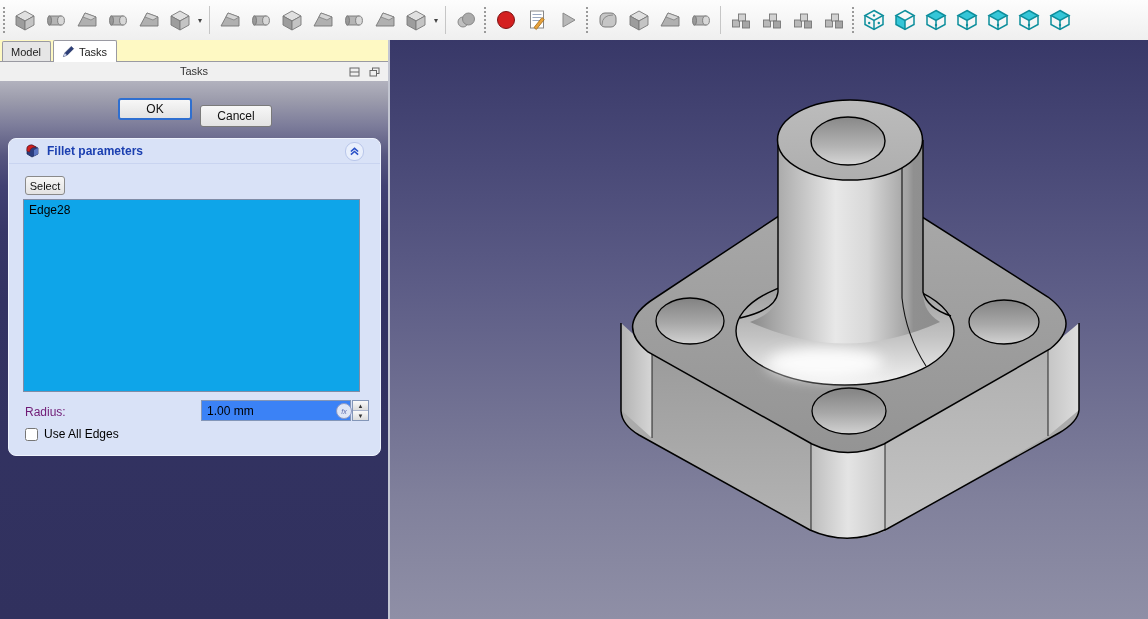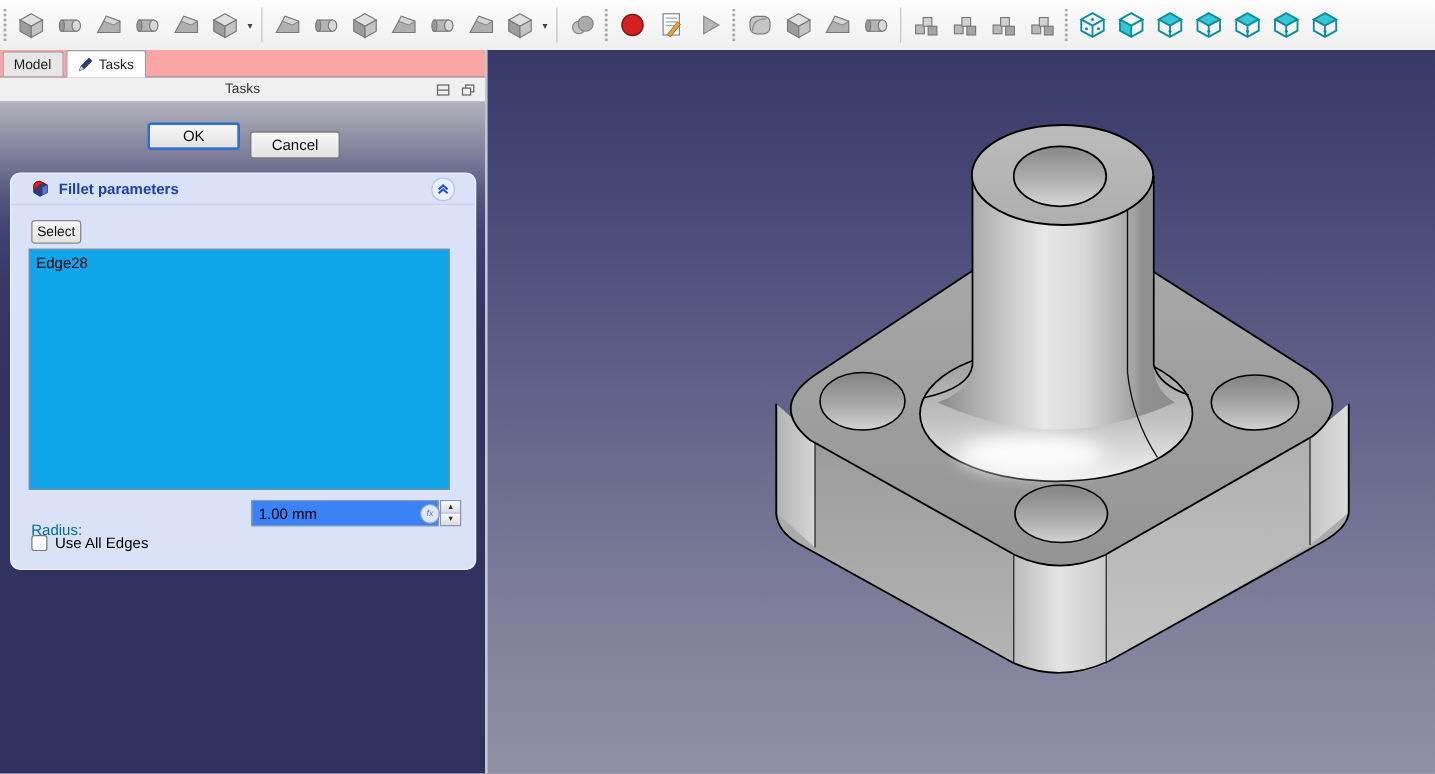--- a/index.html
+++ b/index.html
@@ -14,21 +14,21 @@
              background-image:radial-gradient(circle,#9a9a9a 1px,transparent 1.2px);
              background-size:4px 4px;background-repeat:repeat-y;background-position:center;}
   .tb-sep{width:1px;height:28px;background:#c6c6c6;margin:0 4px;}
   .tb-btn{width:29px;height:30px;display:flex;align-items:center;justify-content:center;
           border:1px solid transparent;border-radius:3px;}
   .tb-btn svg{width:24px;height:24px;}
   .tb-dd{font-size:8px;color:#444;width:10px;text-align:center;align-self:center;}
   
   .dock{position:absolute;left:0;top:40px;width:388px;height:579px;background:#f0f0f0;}
   .splitter{position:absolute;left:388px;top:40px;width:2px;height:579px;background:#c3c6d2;}
-  .tabbar{position:absolute;left:0;top:0;width:100%;height:22px;background:#fca5a5;
+  .tabbar{position:absolute;left:0;top:0;width:100%;height:22px;background:#fef9c3;
           border-bottom:1px solid #9a9aa2;box-sizing:border-box;display:flex;align-items:flex-end;padding-left:2px;}
   .tab{height:17px;padding:1px 9px 1px 8px;margin-right:2px;font-size:11px;color:#222;
        border:1px solid #9a9aa2;border-bottom:none;border-radius:2px 2px 0 0;
        background:#e6e6e6;display:flex;align-items:center;gap:4px;}
   .tab.active{background:#ffffff;height:19px;margin-bottom:-1px;z-index:2;position:relative;}
   .tab .pen{width:13px;height:13px;}
   .panel-title{position:absolute;left:0;top:23px;width:100%;height:17px;background:#f0f0f0;
                font-size:11px;color:#333;text-align:center;line-height:17px;}
   .win-icon{position:absolute;top:3px;width:12px;height:11px;display:flex;align-items:center;justify-content:center;}
   .win-icon svg{width:11px;height:10px;}
@@ -47,21 +47,21 @@
   .tb-head .ficon{width:16px;height:16px;}
   .tb-title{font-size:12px;font-weight:bold;color:#1b3fb0;flex:1;}
   .collapse{width:17px;height:17px;border-radius:9px;background:#e9effc;border:1px solid #b9c6ea;
             display:flex;align-items:center;justify-content:center;}
   .collapse svg{width:9px;height:9px;}
   .select-btn{position:absolute;left:16px;top:37px;width:40px;height:19px;font-size:11px;
               border:1px solid #8a8a8a;}
   .edge-list{position:absolute;left:14px;top:60px;width:337px;height:193px;background:#0ea5e9;
              border:1px solid #808ca6;box-sizing:border-box;overflow:hidden;}
   .edge-item{font-size:12px;color:#000;padding:3px 5px 1px 5px;}
-  .radius-label{position:absolute;left:16px;top:278px;font-size:12px;color:#0369a1;}
+  .radius-label{position:absolute;left:16px;top:266px;font-size:12px;color:#701a75;}
   .radius-input{position:absolute;left:192px;top:261px;width:150px;height:21px;box-sizing:border-box;
        border:1px solid #8396b8;background:#3b82f6;font-size:12px;font-family:"Liberation Sans",sans-serif;
        padding:0 18px 0 5px;color:#000;}
   .fx-btn{position:absolute;left:327px;top:264px;width:14px;height:14px;border-radius:8px;
           border:1px solid #8e9ac4;background:#dfe6f6;color:#5d6cae;font-size:7px;font-style:italic;
           display:flex;align-items:center;justify-content:center;line-height:1;}
   .spinner{position:absolute;left:343px;top:261px;width:17px;height:21px;border:1px solid #8396b8;
            box-sizing:border-box;background:#f0f0f0;display:flex;flex-direction:column;}
   .spin{flex:1;display:flex;align-items:center;justify-content:center;font-size:6px;color:#333;
         background:linear-gradient(#fafafa,#dcdcdc);}

